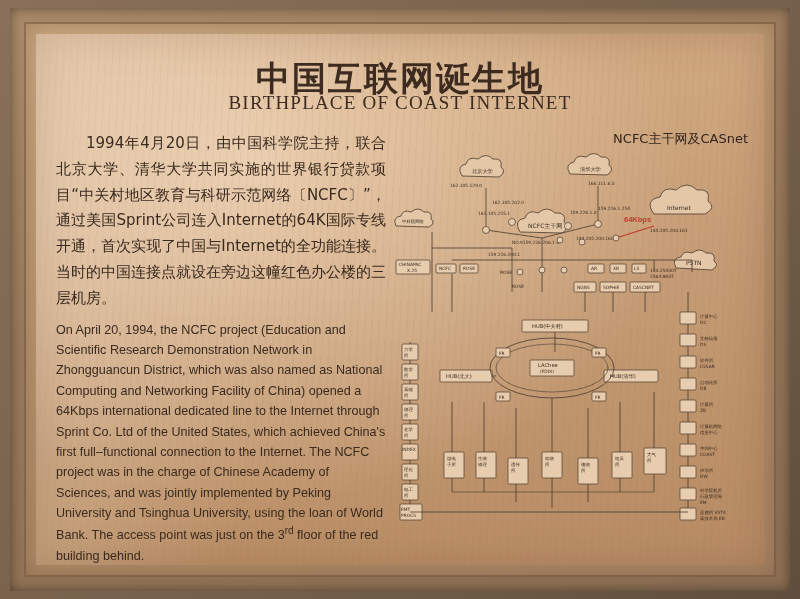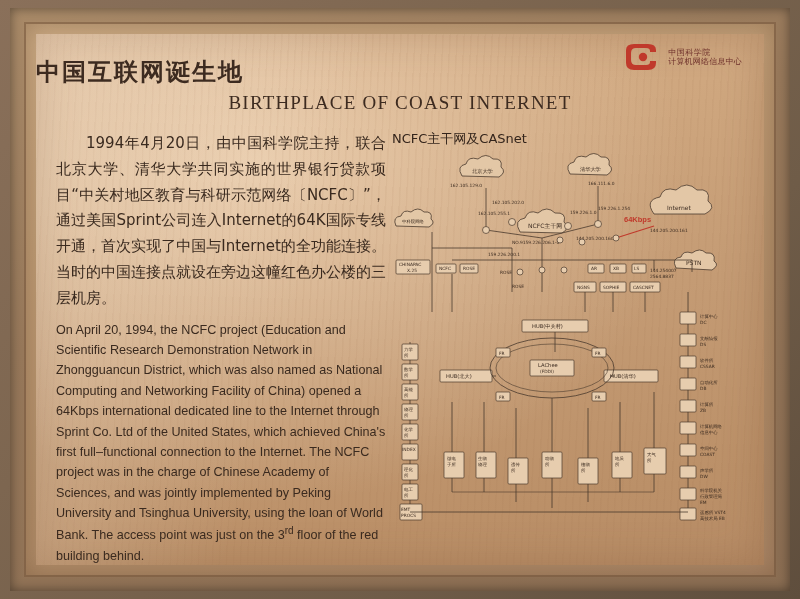--- a/index.html
+++ b/index.html
@@ -84,22 +84,23 @@
     font-size: 8px; color: #6d2f2a; letter-spacing: 0.5px;
   }
   .logo-text div:last-child {
     font-size: 8px; color: #6d2f2a; letter-spacing: 0.2px;
   }
 
   
   .title-cn {
     position: absolute;
     left: 0; right: 0; top: 22px;
+    text-align: center;
     font-family: "DejaVu Sans", sans-serif;
-    font-size: 24px;
+    font-size: 34px;
     font-weight: 700;
     color: #3d2b20;
     letter-spacing: 2px;
   }
   .title-en {
     position: absolute;
     left: 0; right: 0; top: 58px;
     text-align: center;
     font-family: "Liberation Serif", serif;
     font-size: 19px;
@@ -132,21 +133,21 @@
   }
   .para-en sup { font-size: 10px; }
 
   
   .diagram {
     position: absolute;
     left: 356px; top: 96px;
     width: 356px; height: 420px;
   }
   .diagram-title {
-    text-align: left;
+    text-align: right;
     font-family: "DejaVu Sans", sans-serif;
     color: #33241b;
   }
   .diagram-title .l1 { font-size: 13px; }
   .diagram-title .l2 { font-size: 12px; font-family: "Liberation Sans", sans-serif; }
   .diagram-canvas {
     position: relative;
     margin-top: 4px;
     width: 356px;
     height: 382px;
@@ -157,30 +158,20 @@
 <body>
 
 <div class="plaque-wrap">
   <div class="frame-outer"></div>
   <div class="frame-inner"></div>
 
   <div class="panel">
     <div class="grain"></div>
     <div class="sheen"></div>
 
-    <div class="logo">
-      <svg class="logo-mark" viewBox="0 0 40 30">
-        <path d="M4 8 Q4 2 12 2 L26 2 Q34 2 34 8 L34 10 L28 10 L28 9 Q28 6 24 6 L14 6 Q9 6 9 11 L9 18 Q9 23 14 23 L24 23 Q28 23 28 20 L28 19 L34 19 L34 21 Q34 28 26 28 L12 28 Q4 28 4 21 Z" fill="#c0392b"></path>
-        <circle cx="21" cy="15" r="4.2" fill="#c0392b"></circle>
-      </svg>
-      <div class="logo-text">
-        <div>中国科学院</div>
-        <div>计算机网络信息中心</div>
-      </div>
-    </div>
 
     <div class="title-cn">中国互联网诞生地</div>
     <div class="title-en">BIRTHPLACE OF COAST INTERNET</div>
 
     <div class="text-col">
       <p class="para-cn">1994年4月20日，由中国科学院主持，联合北京大学、清华大学共同实施的世界银行贷款项目“中关村地区教育与科研示范网络〔NCFC〕”，通过美国Sprint公司连入Internet的64K国际专线开通，首次实现了中国与Internet的全功能连接。当时的中国连接点就设在旁边这幢红色办公楼的三层机房。</p>
       <p class="para-en"><span>On April 20, 1994, the NCFC project (Education and Scientific Research Demonstration Network in Zhongguancun District, which was also named as National Computing and Networking Facility of China) opened a 64Kbps international dedicated line to the Internet through Sprint Co. Ltd of the United States, which achieved China's first full–functional connection to the Internet. The NCFC project was in the charge of Chinese Academy of Sciences, and was jointly implemented by Peking University and Tsinghua University, using the loan of World Bank. The access point was just on the 3</span><sup>rd</sup><span> floor of the red building behind.</span></p>
     </div>
 
     <div class="diagram">

